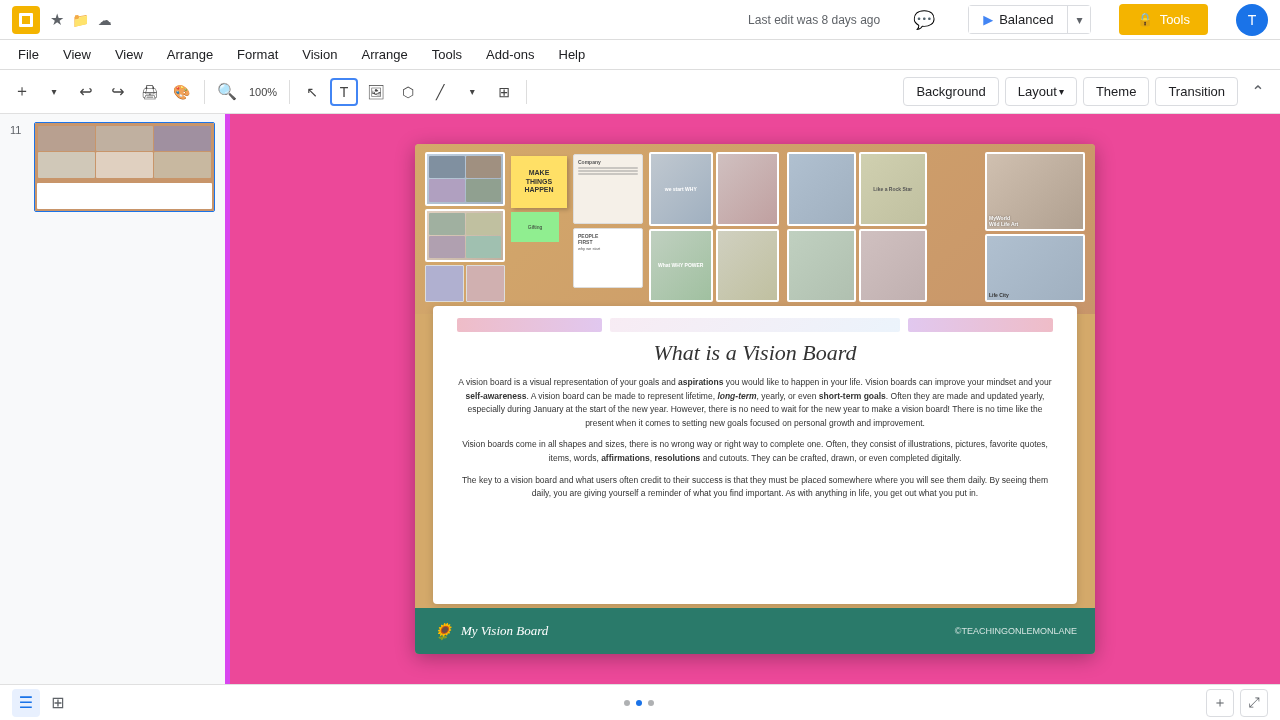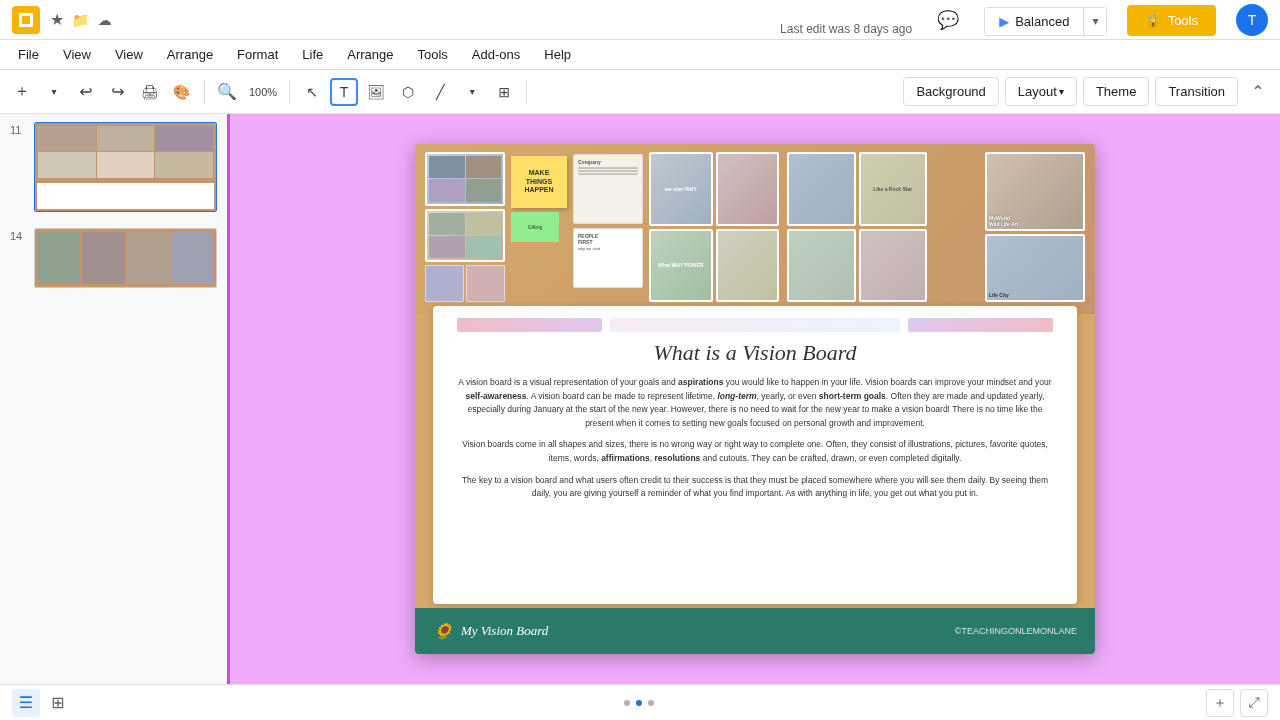--- a/index.html
+++ b/index.html
@@ -5,21 +5,21 @@
     * { box-sizing: border-box; margin: 0; padding: 0; }
     body { font-family: Arial, sans-serif; background: #f0f0f0; width: 1280px; height: 720px; overflow: hidden; display: flex; flex-direction: column; }
 
     
     .top-bar { background: #fff; height: 40px; display: flex; align-items: center; padding: 0 12px; gap: 10px; border-bottom: 1px solid #ddd; }
     .app-icon { width: 28px; height: 28px; background: #F4B400; border-radius: 4px; display: flex; align-items: center; justify-content: center; flex-shrink: 0; }
     .app-icon-inner { width: 14px; height: 14px; border: 3px solid #fff; border-radius: 1px; }
     .doc-title { font-size: 16px; color: #202124; font-weight: 400; flex: 1; white-space: nowrap; overflow: hidden; text-overflow: ellipsis; }
     .title-icons { display: flex; gap: 8px; align-items: center; color: #5f6368; }
     .title-icon { font-size: 16px; cursor: pointer; }
-    .top-right { display: flex; align-items: flex-end; gap: 20px; margin-left: auto; }
+    .top-right { display: flex; align-items: center; gap: 28px; margin-left: auto; }
     .comment-btn { width: 32px; height: 32px; border-radius: 50%; border: none; background: none; cursor: pointer; display: flex; align-items: center; justify-content: center; color: #5f6368; font-size: 18px; }
     .present-btn-group { display: flex; border-radius: 4px; overflow: hidden; }
     .present-btn { background: #fff; border: 1px solid #dadce0; padding: 6px 14px; font-size: 13px; cursor: pointer; display: flex; align-items: center; gap: 6px; color: #202124; }
     .present-caret { background: #fff; border: 1px solid #dadce0; border-left: none; padding: 6px 8px; cursor: pointer; font-size: 12px; color: #5f6368; }
     .share-btn { background: #F4B400; border: none; padding: 8px 18px; border-radius: 4px; font-size: 13px; font-weight: 500; cursor: pointer; color: #fff; display: flex; align-items: center; gap: 6px; }
     .avatar { width: 32px; height: 32px; border-radius: 50%; background: #1a73e8; color: #fff; font-size: 14px; font-weight: 500; display: flex; align-items: center; justify-content: center; }
 
     
     .menu-bar { background: #fff; height: 30px; display: flex; align-items: center; padding: 0 8px; gap: 4px; border-bottom: 1px solid #ddd; }
     .menu-item { padding: 4px 10px; font-size: 13px; color: #202124; cursor: pointer; border-radius: 4px; white-space: nowrap; }
@@ -32,28 +32,28 @@
     .toolbar-right { margin-left: auto; display: flex; align-items: center; gap: 6px; }
     .tb-action-btn { padding: 6px 12px; border: 1px solid #dadce0; border-radius: 4px; background: #fff; font-size: 13px; cursor: pointer; color: #202124; font-weight: 500; }
     .tb-action-layout { display: flex; align-items: center; gap: 2px; }
     .chevron-down { font-size: 10px; }
     .collapse-btn { width: 28px; height: 28px; border: none; background: none; cursor: pointer; font-size: 16px; color: #5f6368; }
 
     
     .main-area { display: flex; flex: 1; overflow: hidden; }
 
     
-    .sidebar { width: 230px; background: #f8f9fa; border-right: 3px solid #d946ef; overflow-y: auto; overflow-x: hidden; flex-shrink: 0; }
+    .sidebar { width: 230px; background: #f8f9fa; border-right: 5px solid #d946ef; overflow-y: auto; overflow-x: hidden; flex-shrink: 0; }
     .slide-thumb { border: 2px solid transparent; cursor: pointer; padding: 6px 8px; display: flex; gap: 8px; align-items: flex-start; }
     .slide-num { font-size: 11px; color: #5f6368; width: 16px; flex-shrink: 0; margin-top: 2px; }
     .slide-preview { flex: 1; border: 1px solid #ccc; border-radius: 2px; overflow: hidden; background: #fff; height: 90px; position: relative; }
     .slide-preview.active { border-color: #1a73e8; }
 
     
-    .canvas-area { flex: 1; background: #f0abfc; display: flex; align-items: center; justify-content: center; overflow: auto; position: relative; }
+    .canvas-area { flex: 1; background: #ec4899; display: flex; align-items: center; justify-content: center; overflow: auto; position: relative; }
 
     
     .slide { width: 680px; height: 510px; background: #d4a96a; border-radius: 4px; box-shadow: 0 4px 20px rgba(0,0,0,0.3); position: relative; overflow: hidden; }
 
     
     .bottom-bar { height: 36px; background: #fff; border-top: 1px solid #e0e0e0; display: flex; align-items: center; justify-content: space-between; padding: 0 12px; }
     .view-toggles { display: flex; gap: 4px; }
     .view-btn { width: 28px; height: 28px; border: none; background: none; cursor: pointer; border-radius: 4px; display: flex; align-items: center; justify-content: center; font-size: 16px; color: #5f6368; }
     .view-btn.active { background: #e8f0fe; color: #1a73e8; }
     .bottom-center { display: flex; gap: 6px; align-items: center; }
@@ -110,21 +110,21 @@
     <div class="avatar">T</div>
   </div>
 </div>
 
 <div class="menu-bar">
   <span class="menu-item">File</span>
   <span class="menu-item">View</span>
   <span class="menu-item">View</span>
   <span class="menu-item">Arrange</span>
   <span class="menu-item">Format</span>
-  <span class="menu-item">Life</span>
+  <span class="menu-item">Vision</span>
   <span class="menu-item">Arrange</span>
   <span class="menu-item">Tools</span>
   <span class="menu-item">Add-ons</span>
   <span class="menu-item">Help</span>
 </div>
 
 <div class="toolbar">
   <button class="toolbar-btn" title="New slide">＋</button>
   <button class="toolbar-btn" style="font-size:10px;">▾</button>
   <button class="toolbar-btn">↩</button>
@@ -171,31 +171,20 @@
             <div class="s11-cell" style="background:#e0d0c0;"></div>
             <div class="s11-cell" style="background:#c8b8a0;"></div>
           </div>
           <div class="s11-bot" style="background:#fff; margin:2px; border-radius:1px;"></div>
         </div>
       </div>
     </div>
 
 
 
-    <div class="slide-thumb">
-      <span class="slide-num">14</span>
-      <div class="slide-preview" style="height:60px;">
-        <div style="background:#c8956a; width:100%; height:100%; display:flex; gap:2px; padding:3px;">
-          <div style="flex:1; background:#8fa08f; border-radius:1px;"></div>
-          <div style="flex:1; background:#a0908f; border-radius:1px;"></div>
-          <div style="flex:1; background:#b0a090; border-radius:1px;"></div>
-          <div style="flex:1; background:#9fa0b0; border-radius:1px;"></div>
-        </div>
-      </div>
-    </div>
 
   </div>
 
   <div class="canvas-area">
     <div class="slide">
 
       <div style="position:absolute; top:0; left:0; right:0; height:170px; background: linear-gradient(135deg, #d4a96a 0%, #c8956a 100%);">
 
         <div style="position:absolute; top:8px; left:10px; width:80px; height:150px; display:flex; flex-direction:column; gap:3px;">
           <div style="flex:1; background:linear-gradient(135deg,#c0d0e0,#a0b0c0); border:2px solid #fff; border-radius:2px; display:grid; grid-template-columns:1fr 1fr; gap:1px; padding:2px;">

